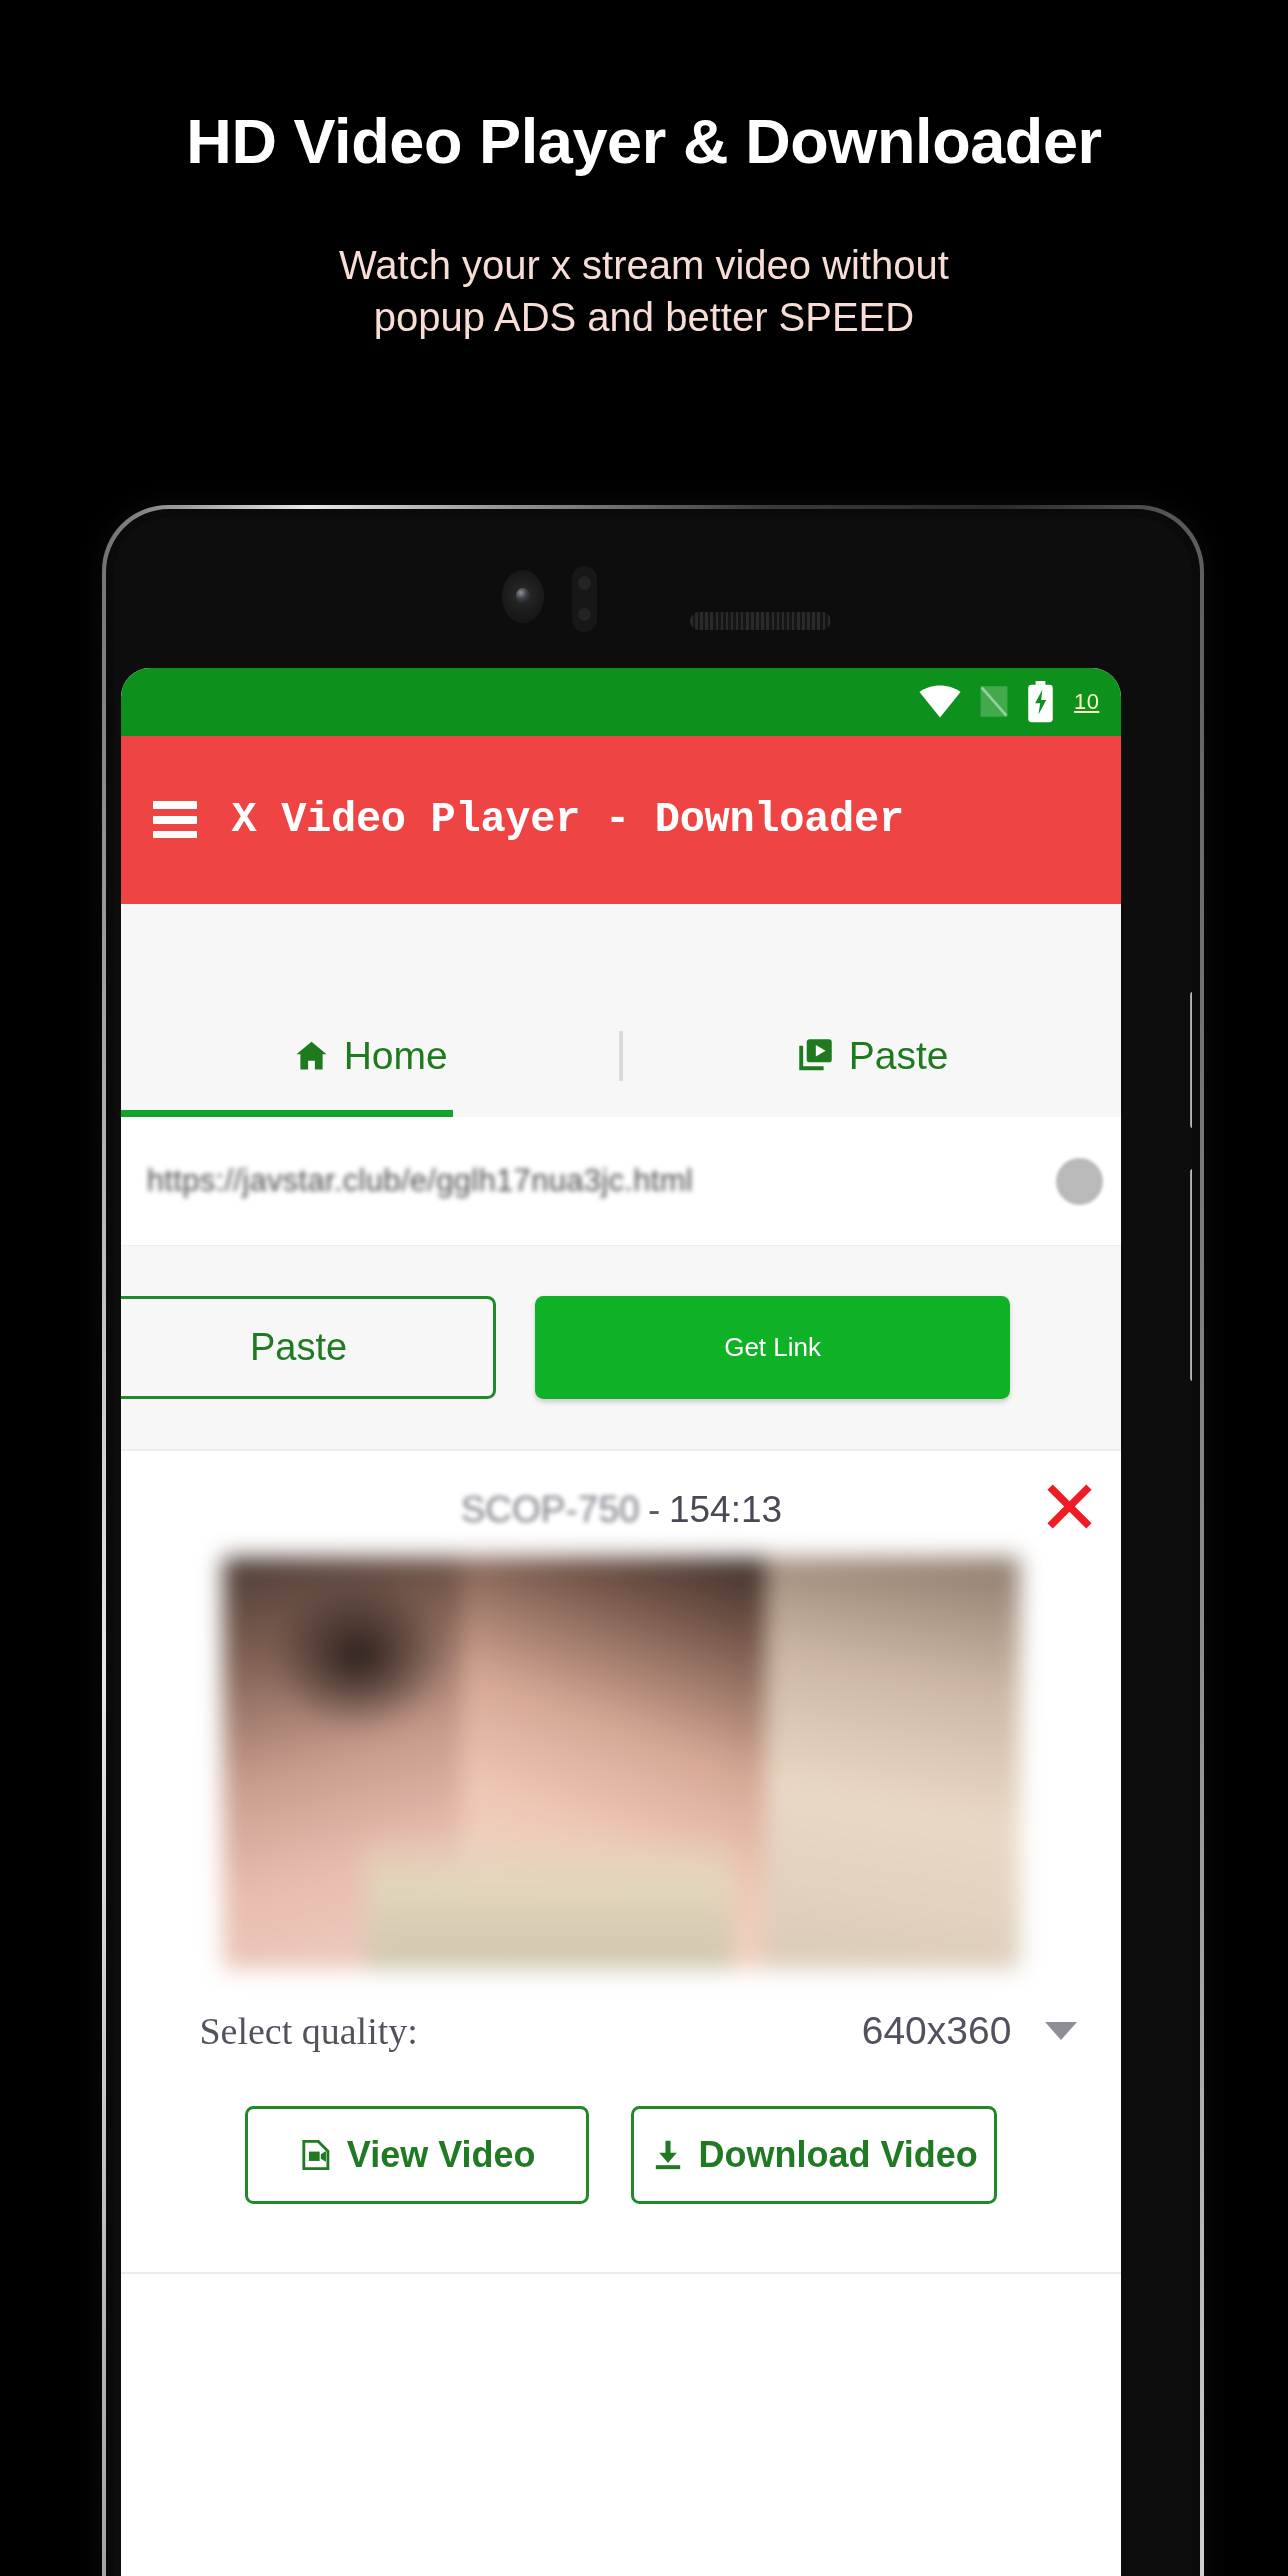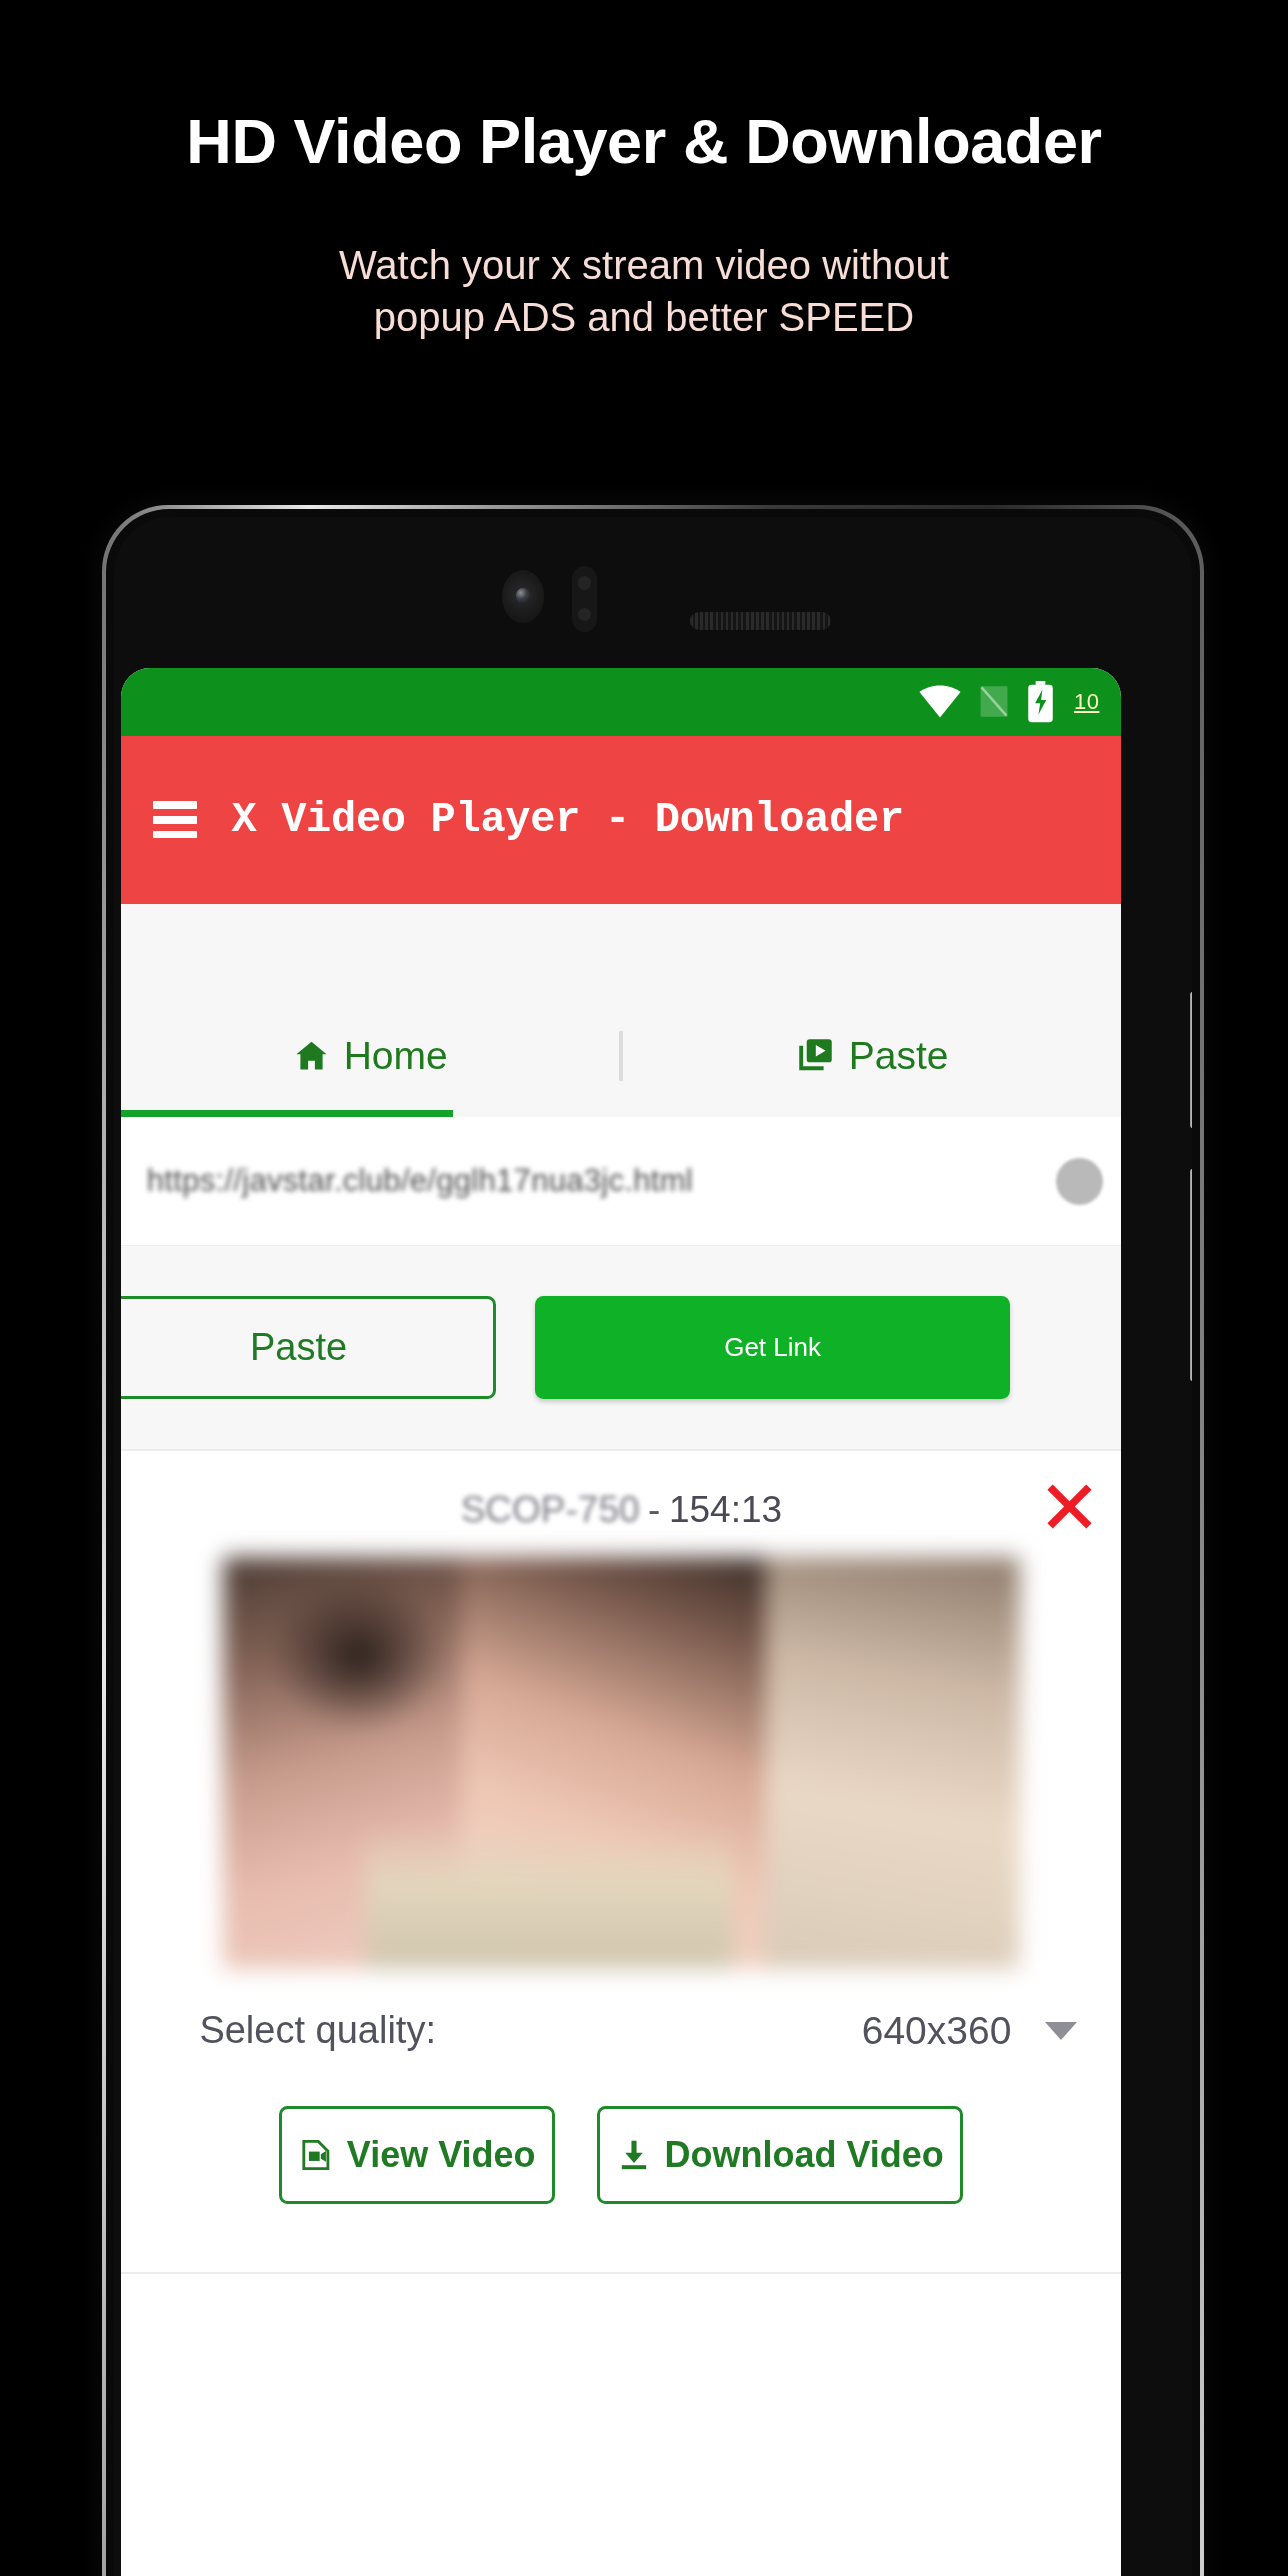--- a/index.html
+++ b/index.html
@@ -328,20 +328,21 @@
   .quality-row {
     display: flex;
     align-items: center;
     height: 124px;
     padding: 0 44px 0 78px;
     background: #ffffff;
   }
   .quality-label {
     font-size: 38px;
     color: #52525f;
+    font-family: Liberation Serif, serif;
   }
   .quality-value {
     flex: 1;
     text-align: right;
     font-size: 39px;
     color: #52525f;
     margin-right: 34px;
   }
   .caret {
     width: 0; height: 0;
@@ -365,21 +366,21 @@
     background: #ffffff;
     color: #1f7a23;
     font-size: 36px;
     font-weight: 700;
     display: flex;
     align-items: center;
     justify-content: center;
     gap: 13.6px;
     cursor: pointer;
   }
-  .card-btn.view { width: 276px; }
+  .card-btn.view { width: 344px; }
   .card-btn.download { width: 366px; }
   .card-foot {
     height: 41px;
     background: #ffffff;
     border-bottom: 2.5px solid #ececec;
     margin-top: 29px;
   }
 
   svg { display: block; }
 </style>

